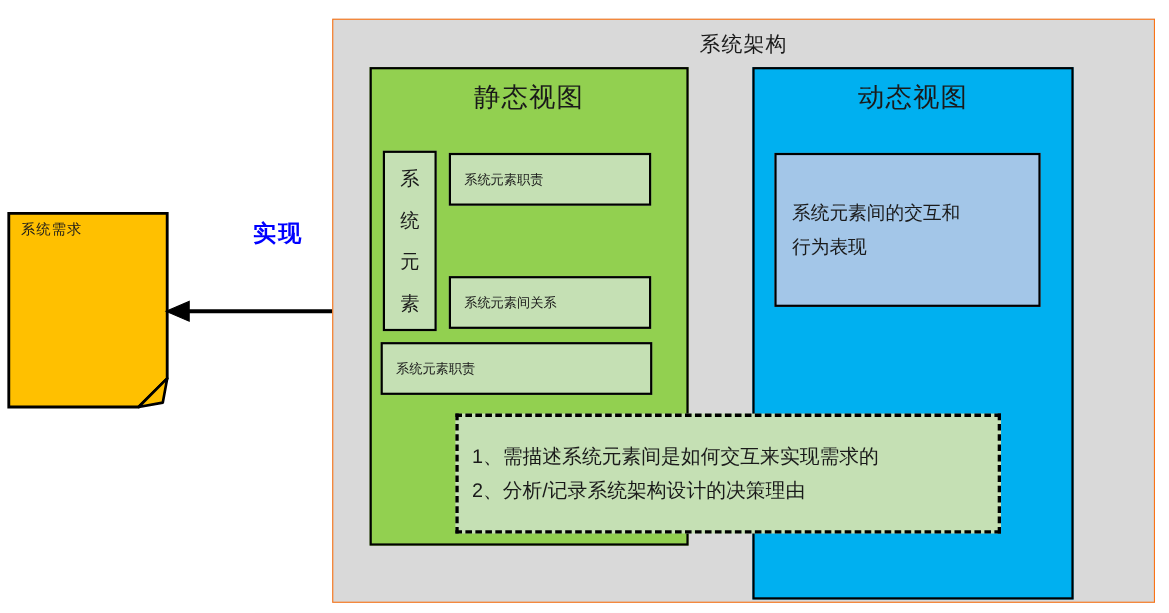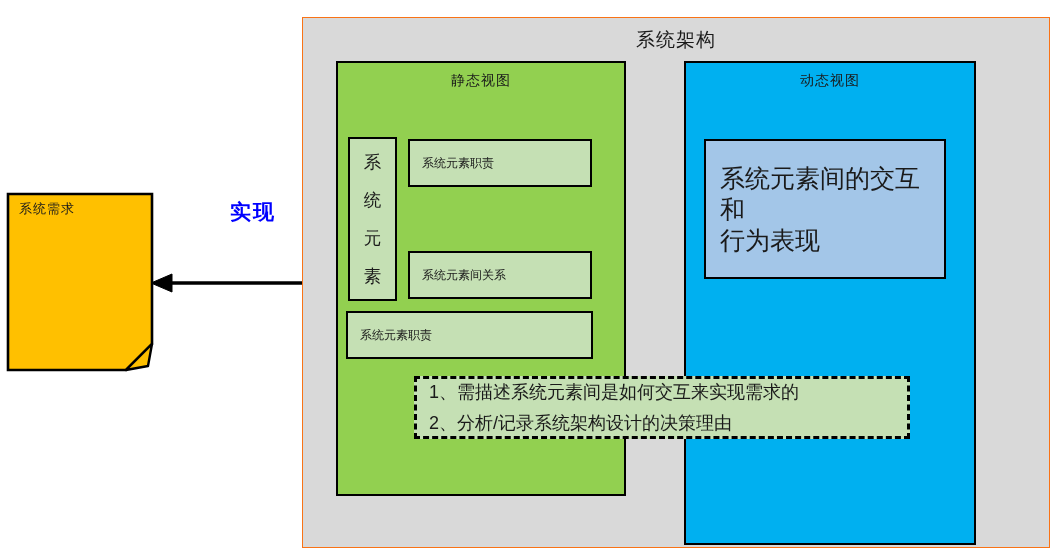--- a/index.html
+++ b/index.html
@@ -57,21 +57,21 @@
     background:var(--static-fill);
     border:2px solid #000;
   }
   .dynamic-view{
     position:absolute;left:381px;top:43px;width:292px;height:484px;
     background:var(--dynamic-fill);
     border:2px solid #000;
   }
   .view-title{
     position:absolute;left:0;right:0;top:9px;
-    text-align:center;font-size:14px;letter-spacing:1px;
+    text-align:center;font-size:24px;letter-spacing:1px;
   }
 
   .lg-box{
     background:var(--light-green);
     border:2px solid #000;
     display:flex;align-items:center;
     font-size:12px;
   }
   .vertical-box{
     position:absolute;left:10px;top:74px;width:49px;height:164px;
@@ -86,26 +86,26 @@
     position:absolute;left:8px;top:248px;width:247px;height:48px;
     padding-left:12px;
   }
 
   .dynamic-inner{
     position:absolute;left:18px;top:76px;width:242px;height:140px;
     background:var(--light-blue);
     border:2px solid #000;
     display:flex;align-items:center;
     padding:0 14px;
-    font-size:25px;line-height:31px;
+    font-size:17px;line-height:31px;
     white-space:pre-line;
   }
 
   .notes-box{
-    position:absolute;left:111px;top:358px;width:496px;height:63px;
+    position:absolute;left:111px;top:358px;width:496px;height:109px;
     background:var(--light-green);
     border:3px dashed #000;
     display:flex;flex-direction:column;justify-content:center;
     padding-left:12px;gap:7px;
     font-size:18px;
     z-index:5;
   }
 </style>
 </head>
 <body>

